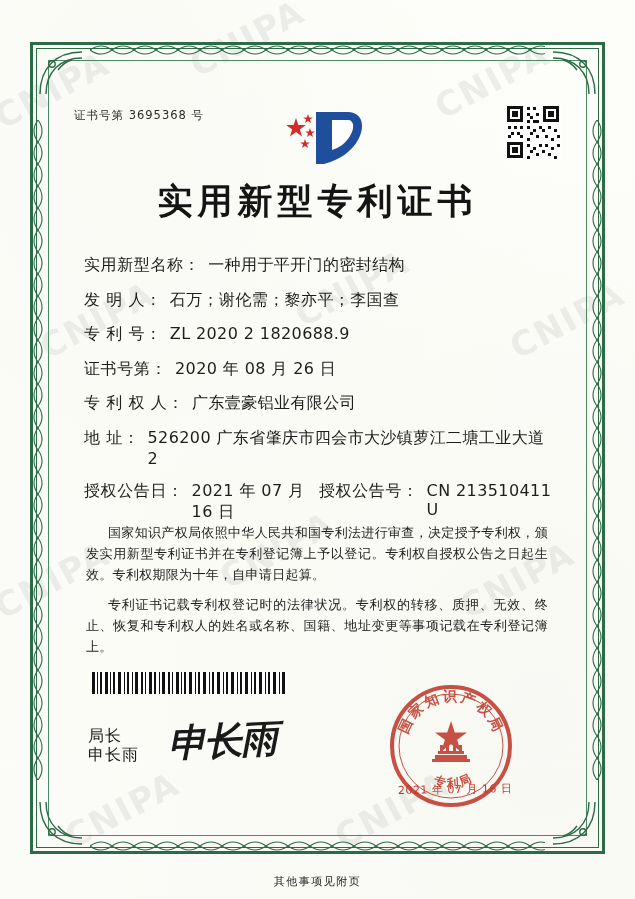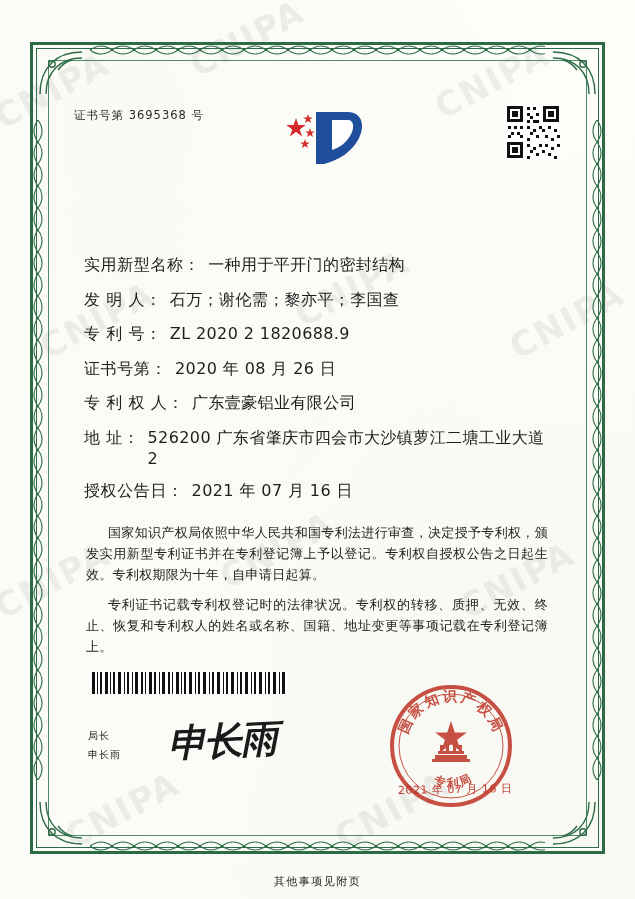--- a/index.html
+++ b/index.html
@@ -182,21 +182,21 @@
   .barcode {
     position: absolute;
     left: 92px; top: 672px;
     width: 195px; height: 22px;
   }
 
   
   .sig-label {
     position: absolute;
     left: 88px; top: 726px;
-    font-size: 10px;
+    font-size: 16px;
     line-height: 19px;
     color: #1a1a1a;
     letter-spacing: 1px;
   }
   .sig-script {
     position: absolute;
     left: 168px; top: 716px;
     font-size: 38px;
     color: #1a1a1a;
     font-family: "DejaVu Serif", serif;
@@ -400,20 +400,21 @@
         <rect x="40" y="40" width="3" height="3"></rect>
           <rect x="46" y="43" width="3" height="3"></rect>
           <rect x="52" y="40" width="3" height="3"></rect>
         <rect x="43" y="49" width="3" height="3"></rect>
           <rect x="49" y="52" width="3" height="3"></rect>
           <rect x="37" y="46" width="3" height="3"></rect>
       </g>
     </svg>
   </div>
 
+  <div class="main-title">实用新型专利证书</div>
 
   <div class="fields">
     <div class="frow">
       <span class="flabel">实用新型名称：</span>
       <span class="fvalue">一种用于平开门的密封结构</span>
     </div>
     <div class="frow">
       <span class="flabel">发 明 人：</span>
       <span class="fvalue">石万；谢伦需；黎亦平；李国查</span>
     </div>
@@ -430,20 +431,24 @@
       <span class="fvalue">广东壹豪铝业有限公司</span>
     </div>
     <div class="frow">
       <span class="flabel">地        址：</span>
       <span class="fvalue">526200 广东省肇庆市四会市大沙镇萝江二塘工业大道 2</span>
     </div>
     <div class="frow frow-split">
       <span class="half">
         <span class="flabel">授权公告日：</span>
         <span class="fvalue">2021 年 07 月 16 日</span>
+      </span>
+      <span class="half2">
+        <span class="flabel">授权公告号：</span>
+        <span class="fvalue">CN 213510411 U</span>
       </span>
     </div>
   </div>
 
   <div class="paras">
     <div class="para">国家知识产权局依照中华人民共和国专利法进行审查，决定授予专利权，颁发实用新型专利证书并在专利登记簿上予以登记。专利权自授权公告之日起生效。专利权期限为十年，自申请日起算。</div>
     <div class="para">专利证书记载专利权登记时的法律状况。专利权的转移、质押、无效、终止、恢复和专利权人的姓名或名称、国籍、地址变更等事项记载在专利登记簿上。</div>
   </div>
 
   <div class="barcode">

